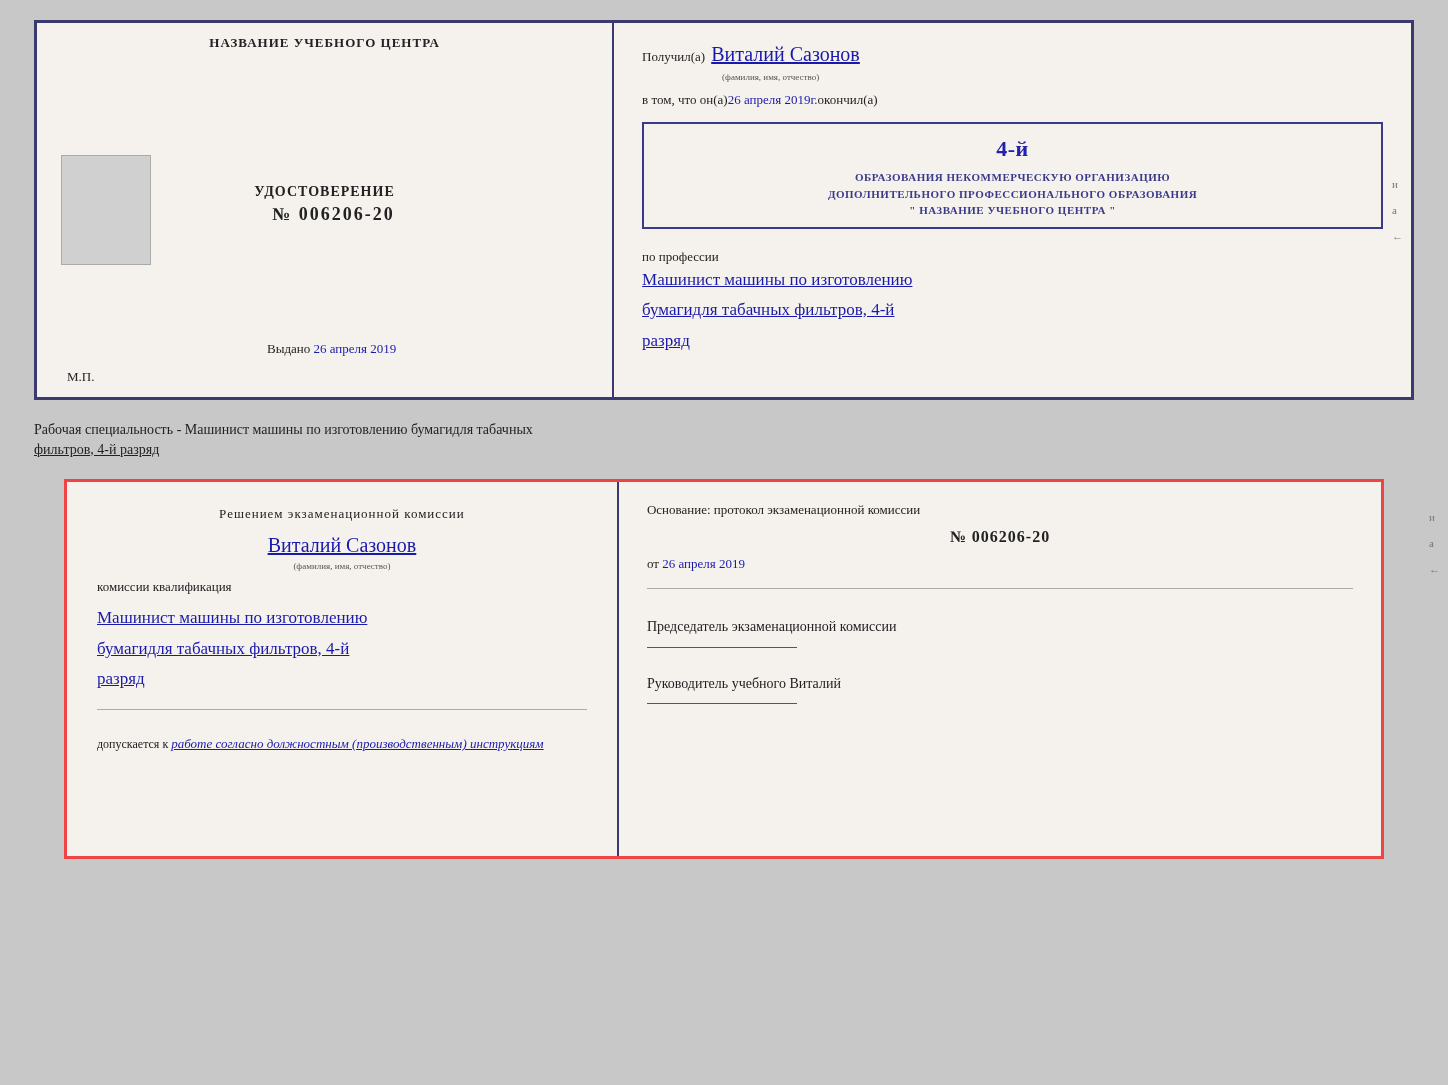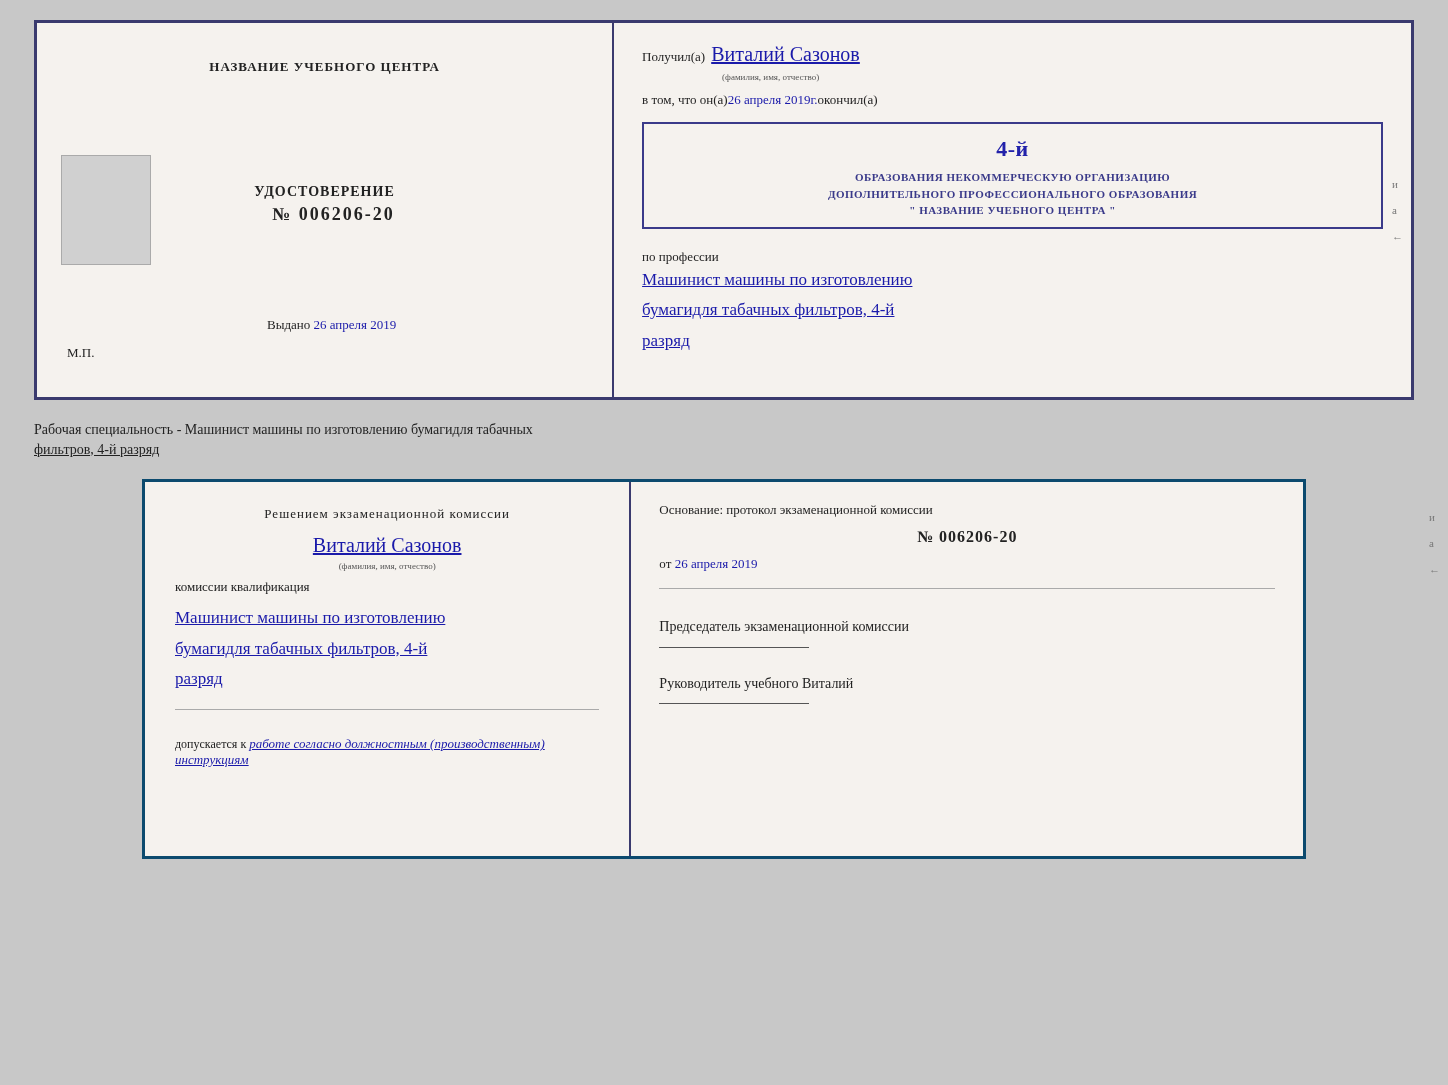--- a/index.html
+++ b/index.html
@@ -21,21 +21,21 @@
       border: 3px solid #3a3a6e;
       display: flex;
       flex-direction: row;
       min-height: 380px;
       position: relative;
     }
 
     .left-panel {
       width: 42%;
       border-right: 2px solid #3a3a6e;
-      padding: 36px 30px;
+      padding: 12px 30px;
       display: flex;
       flex-direction: column;
       align-items: center;
       justify-content: space-between;
       position: relative;
     }
 
     .right-panel {
       width: 58%;
       padding: 20px 28px;
@@ -165,23 +165,23 @@
       padding: 4px 0;
       line-height: 1.4;
     }
 
     .separator-text .underlined {
       text-decoration: underline;
     }
 
     
     .bottom-document {
-      width: 1164px;
+      width: 1320px;
       background: #f5f2ee;
-      border: 3px solid #0c4a6e;
+      border: 3px solid #ef4444;
       display: flex;
       flex-direction: row;
       min-height: 380px;
     }
 
     .bottom-left {
       width: 42%;
       border-right: 2px solid #3a3a6e;
       padding: 24px 30px;
       display: flex;

